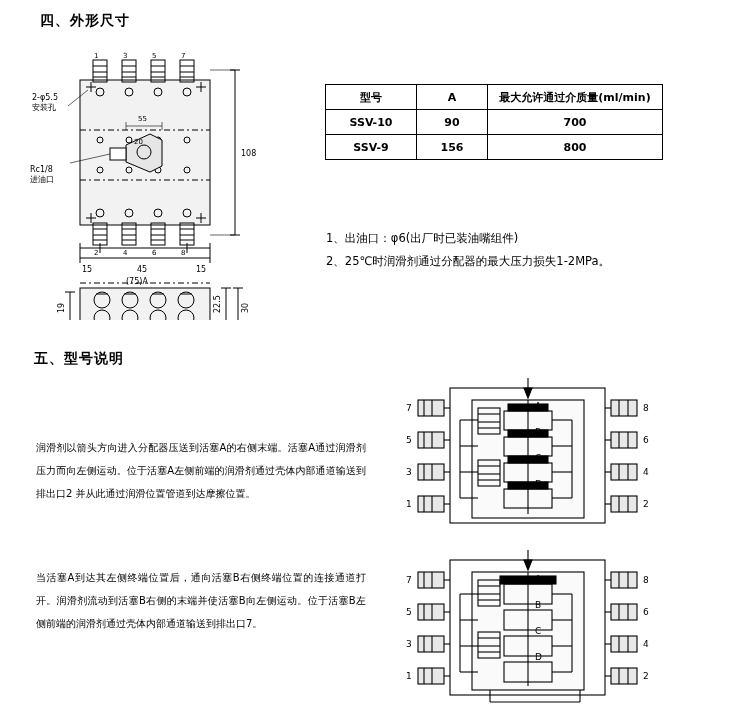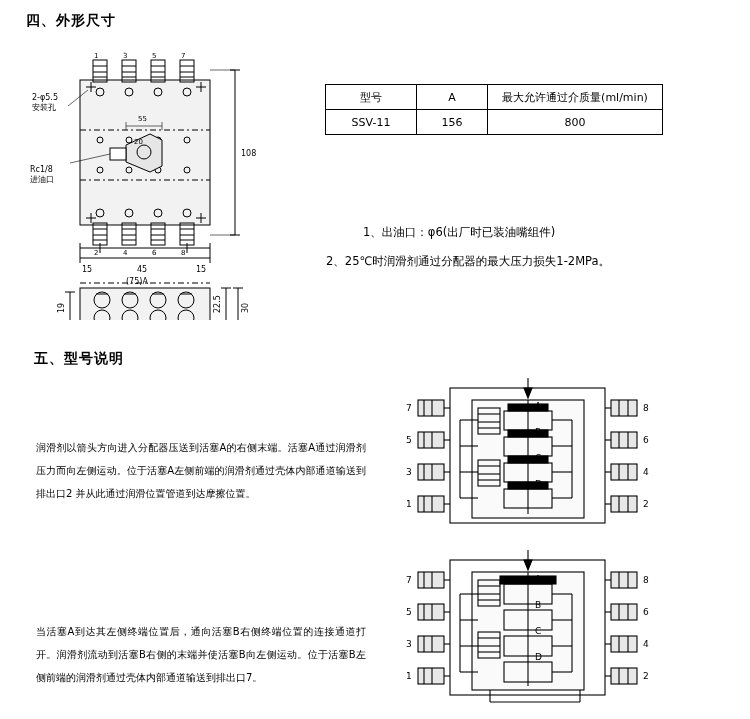--- a/index.html
+++ b/index.html
@@ -10,66 +10,66 @@
     font-size:12px;color:#000;
     position:relative;
     overflow:hidden;
   }
   .sec-title{
     position:absolute;
     font-weight:bold;
     font-size:14px;
     letter-spacing:1px;
   }
-  #sec4-title{left:26px;top:12px;}
+  #sec4-title{left:40px;top:12px;}
   #sec5-title{left:34px;top:350px;}
 
   
   #drawing{
     position:absolute;left:30px;top:30px;width:270px;height:290px;
   }
   svg{display:block;}
 
   
   #spec-table{
     position:absolute;left:325px;top:84px;
     border-collapse:collapse;
     font-size:11px;
   }
   #spec-table td,#spec-table th{
     border:1px solid #000;
     text-align:center;
-    font-weight:normal;
+    font-weight:bold;
     height:24px;
     padding:0 4px;
   }
   #spec-table .c0{width:82px;}
   #spec-table .c1{width:62px;}
   #spec-table .c2{width:166px;}
 
   .note{
     position:absolute;
     font-size:11.5px;
     left:326px;
     white-space:nowrap;
   }
-  #note1{top:225px;margin-left:37px;}
+  #note1{top:231px;}
   #note2{top:254px;}
 
   
   .para{
     position:absolute;
     left:36px;
     width:330px;
     font-size:10px;
     line-height:23px;
     text-align:justify;
   }
   #para1{top:436px;}
-  #para2{top:620px;}
+  #para2{top:566px;}
 
   
   #schem1{position:absolute;left:400px;top:378px;}
   #schem2{position:absolute;left:400px;top:550px;}
 
   .num{font-size:9px;font-family:"DejaVu Sans",sans-serif;}
 </style>
 </head>
 <body>
 
@@ -240,21 +240,26 @@
 <table id="spec-table">
   <thead>
     <tr>
       <th class="c0">型号</th>
       <th class="c1">A</th>
       <th class="c2">最大允许通过介质量(ml/min)</th>
     </tr>
   </thead>
   <tbody>
     <tr>
-      <td>SSV-11</td>
+      <td>SSV-10</td>
+      <td>90</td>
+      <td>700</td>
+    </tr>
+    <tr>
+      <td>SSV-9</td>
       <td>156</td>
       <td>800</td>
     </tr>
   </tbody>
 </table>
 
 <div class="note" id="note1">1、出油口：φ6(出厂时已装油嘴组件)</div>
 <div class="note" id="note2">2、25℃时润滑剂通过分配器的最大压力损失1-2MPa。</div>
 
 <div class="para" id="para1">润滑剂以箭头方向进入分配器压送到活塞A的右侧末端。活塞A通过润滑剂压力而向左侧运动。位于活塞A左侧前端的润滑剂通过壳体内部通道输送到排出口2 并从此通过润滑位置管道到达摩擦位置。</div>

